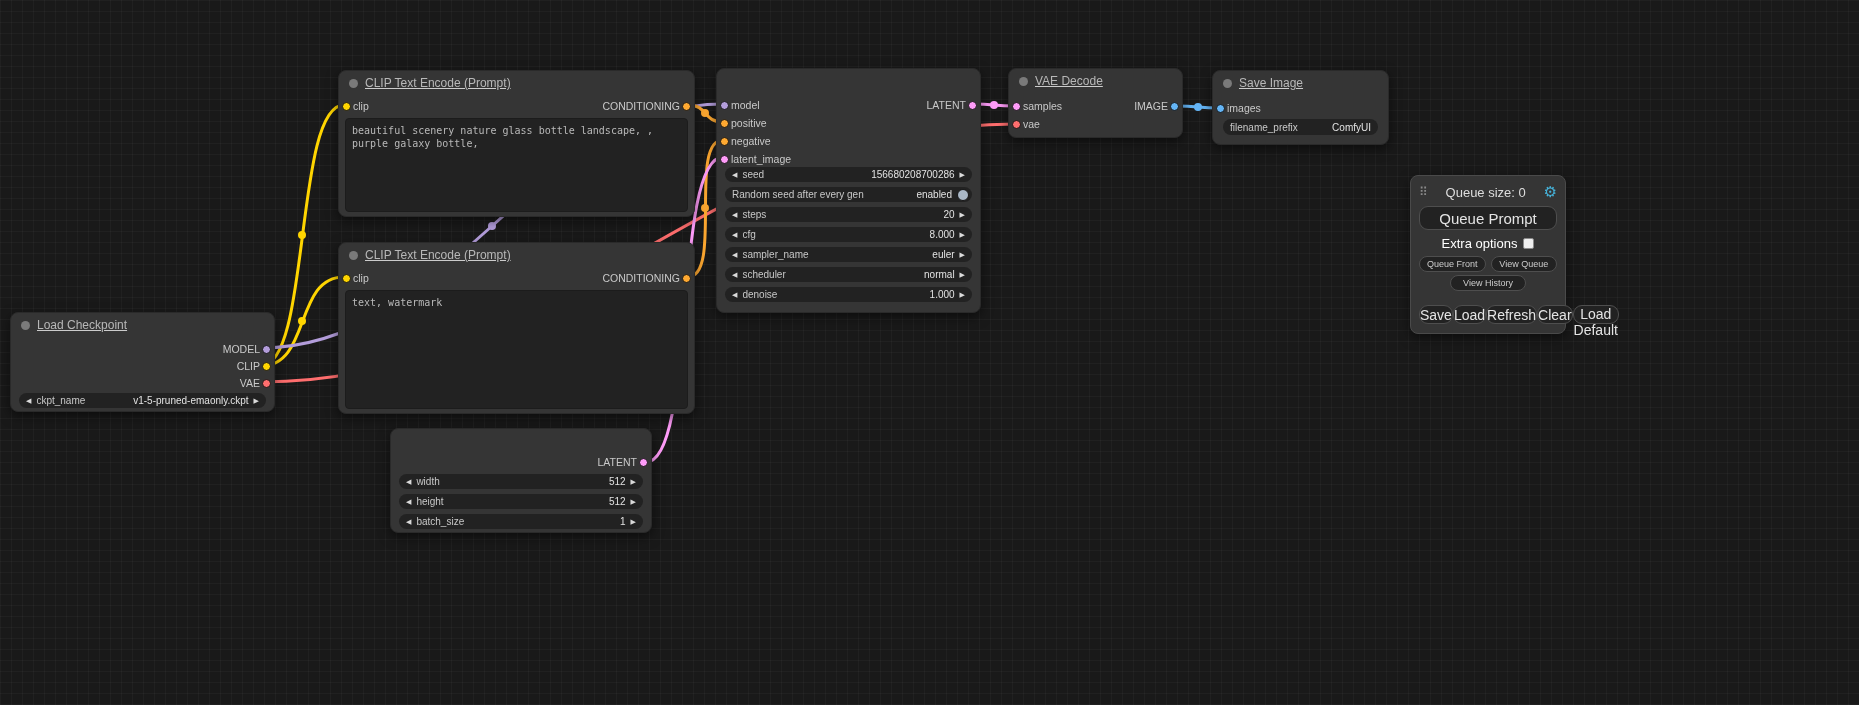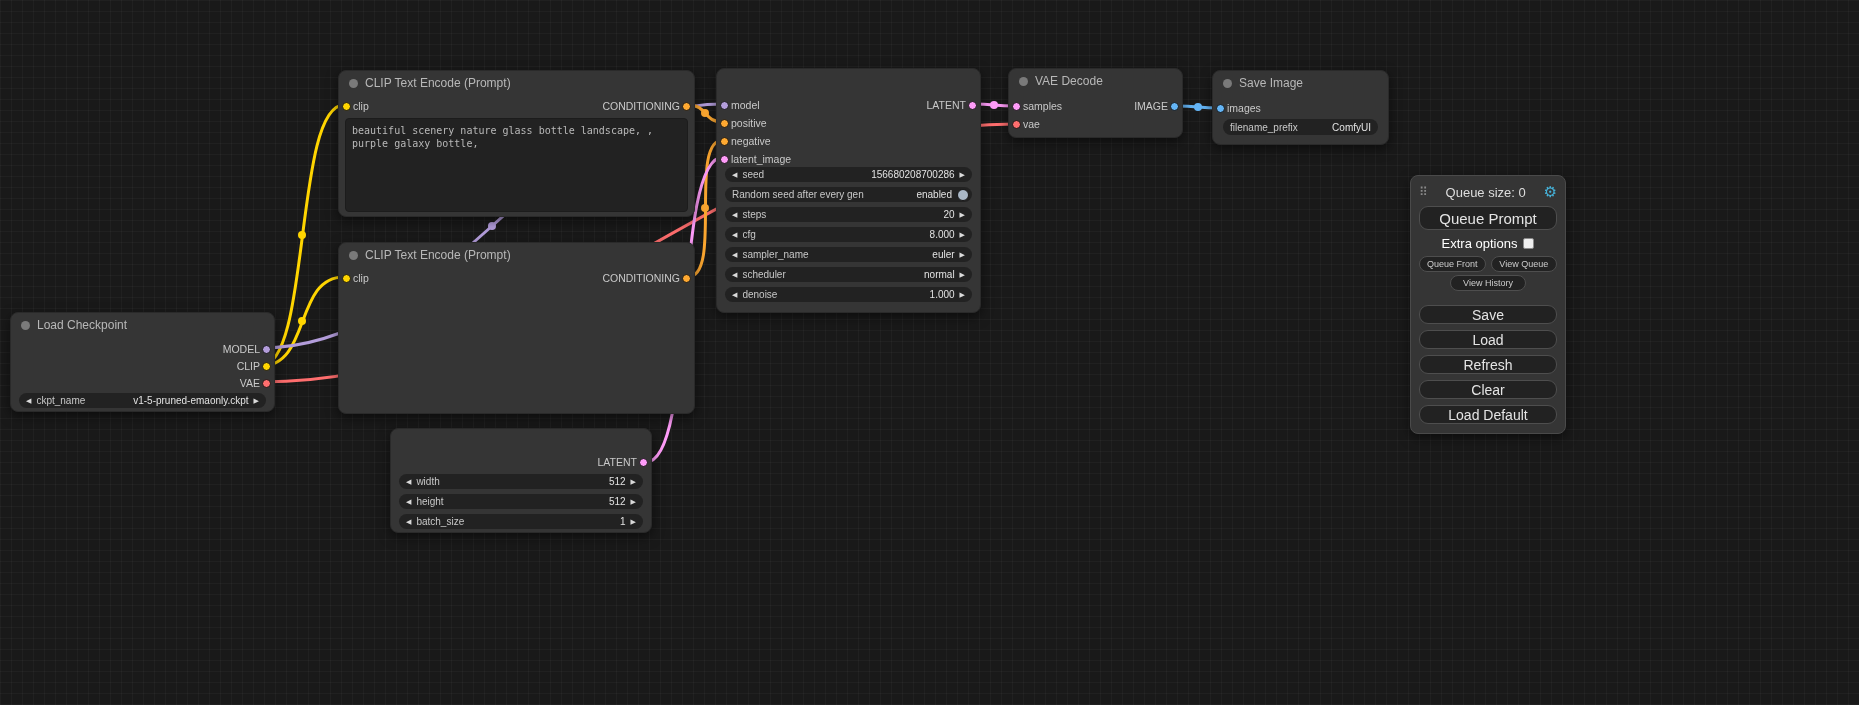--- a/index.html
+++ b/index.html
@@ -11,21 +11,21 @@
       linear-gradient(rgba(255,255,255,0.032) 1px, transparent 1px),
       linear-gradient(90deg, rgba(255,255,255,0.032) 1px, transparent 1px);
     background-size:11px 11px;
     font-family:"Liberation Sans", sans-serif; color:#ccc;
   }
   .wires { position:absolute; left:0; top:0; z-index:1; }
   .wires path { fill:none; stroke-width:3; stroke-linecap:round; }
 
   .node {
     position:absolute; background:#353535; border:1px solid #2a2a2a;
-    border-radius:8px; box-shadow:0 4px 12px rgba(0,0,0,0.5); z-index:2;
+    border-radius:8px; box-shadow:0 4px 12px rgba(0,0,0,0.5); z-index:2;text-decoration:underline;
   }
   .node-header { height:24px; display:flex; align-items:center; padding:0 10px; gap:7px; cursor:move; }
   .collapse-dot { width:9px; height:9px; border-radius:50%; background:#7a7a7a; flex:none; }
   .node-title { font-size:12px; color:#b8b8b8; white-space:nowrap; }
 
   .port-row { position:absolute; left:0; right:0; height:14px; font-size:10.5px; color:#c9c9c9; line-height:14px; }
   .in-label  { position:absolute; left:14px; }
   .out-label { position:absolute; right:14px; }
   .port-dot { position:absolute; top:2.5px; width:9px; height:9px; border-radius:50%; border:1px solid #161616; cursor:crosshair; }
   .port-dot.in  { left:3px; }
@@ -68,21 +68,21 @@
     font-family:"Liberation Sans", sans-serif; cursor:pointer; display:block; width:100%;
   }
   .btn.qp { height:24px; font-size:15px; margin-bottom:5px; }
   .btn.action { height:19px; font-size:14px; margin-top:6px; }
   .extra-row { display:flex; align-items:center; justify-content:center; gap:6px; font-size:13px; color:#ffffff; height:17px; }
   .checkbox { width:11px; height:11px; background:#efefef; border:1px solid #8a8a8a; border-radius:2px; cursor:pointer; flex:none; }
   .pair-row { display:flex; gap:5px; margin-top:4px; }
   .btn.small { height:16px; font-size:9px; border-radius:8px; color:#cccccc; padding:0; width:auto; flex:1; }
   .hist-row { display:flex; justify-content:center; margin-top:3px; }
   .btn.small.hist { flex:none; width:76px; }
-  .actions { margin-top:8px; display:flex; flex-direction:column; }
+  .actions { margin-top:8px; display:flex; }
 </style>
 </head>
 <body>
 
 <div class="canvas">
 
   <svg class="wires" width="1859" height="705" viewBox="0 0 1859 705">
     <path d="M261,366 C311,366 294,105 344,105" stroke="#FFD500"></path>
     <path d="M261,366 C311,366 294,277 344,277" stroke="#FFD500"></path>
     <path d="M261,348 C450,348 534,104 723,104" stroke="#B39DDB"></path>
@@ -146,20 +146,21 @@
     <div class="node-header">
       <span class="collapse-dot"></span>
       <span class="node-title">CLIP Text Encode (Prompt)</span>
     </div>
     <div class="port-row" style="top:28px">
       <span class="port-dot in c-clip"></span>
       <span class="in-label">clip</span>
       <span class="out-label">CONDITIONING</span>
       <span class="port-dot out c-cond"></span>
     </div>
+    <textarea class="prompt-text" style="top: 47px; left: 6px; right: 6px; height: 119px;" spellcheck="false">text, watermark</textarea>
   </div>
 
   <div class="node" style="left:390px; top:428px; width:262px; height:105px;">
     <div class="port-row" style="top:26px">
       <span class="out-label">LATENT</span>
       <span class="port-dot out c-latent"></span>
     </div>
     <div class="widget" style="top:45px; left:8px; right:8px;">
       <span class="arrow">◀</span>
       <span class="w-label">width</span>

